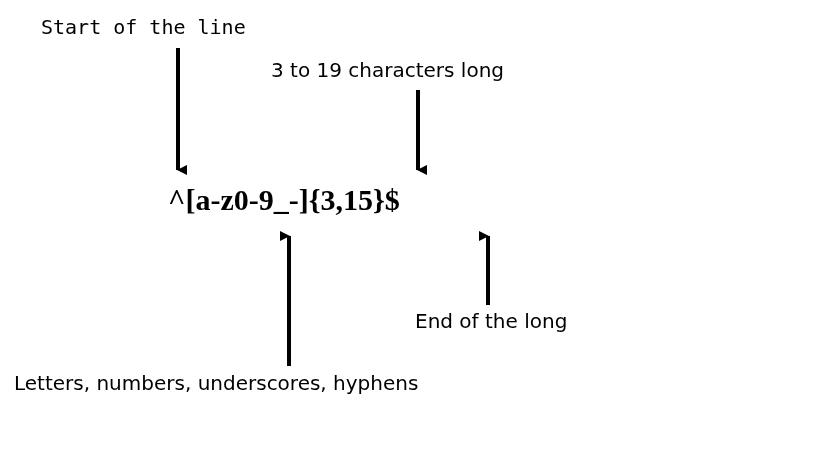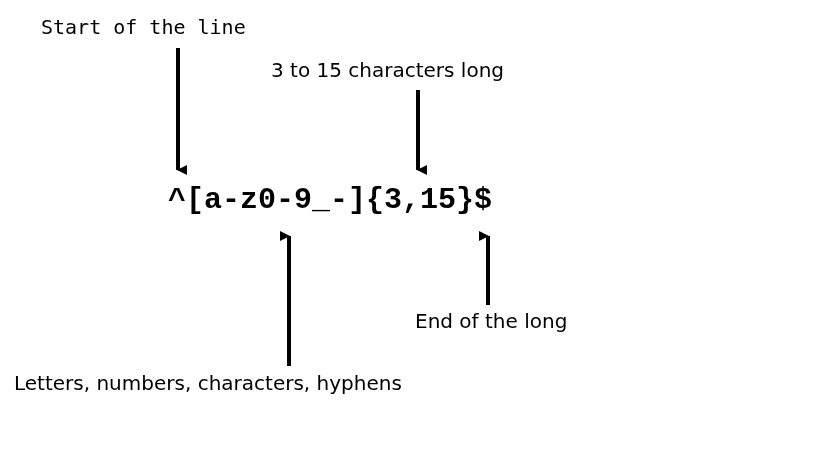--- a/index.html
+++ b/index.html
@@ -27,21 +27,21 @@
   .mono-label {
     font-family: "DejaVu Sans Mono", "Liberation Mono", monospace;
     font-size: 20px;
   }
   .sans-label {
     font-family: "DejaVu Sans", "Liberation Sans", sans-serif;
     font-size: 20px;
   }
   .regex {
     position: absolute;
-    font-family: Liberation Mono, monospace;
+    font-family: Liberation Serif, serif;
     font-weight: bold;
     font-size: 30px;
     letter-spacing: 0px;
     color: #000000;
     white-space: pre;
   }
   svg.arrows {
     position: absolute;
     left: 0;
     top: 0;
@@ -49,27 +49,27 @@
     height: 460px;
   }
 </style>
 </head>
 <body>
 
 <div id="diagram">
 
   <div class="label mono-label" style="left: 41px; top: 16px;">Start of the line</div>
 
-  <div class="label sans-label" style="left: 271px; top: 59px;">3 to 15 characters long</div>
+  <div class="label sans-label" style="left: 271px; top: 59px;">3 to 19 characters long</div>
 
   <div class="regex" style="left: 168px; top: 183px;">^[a-z0-9_-]{3,15}$</div>
 
   <div class="label sans-label" style="left: 415px; top: 310px;">End of the long</div>
 
-  <div class="label sans-label" style="left: 14px; top: 372px;">Letters, numbers, characters, hyphens</div>
+  <div class="label sans-label" style="left: 14px; top: 372px;">Letters, numbers, underscores, hyphens</div>
 
   <svg class="arrows" viewBox="0 0 819 460">
     <defs>
       <marker id="arrowhead-down" markerWidth="10" markerHeight="10" refX="5" refY="9" orient="auto" markerUnits="userSpaceOnUse">
         <path d="M 0 0 L 5 10 L 10 0 Z" fill="#000000"></path>
       </marker>
       <marker id="arrowhead-up" markerWidth="10" markerHeight="10" refX="5" refY="9" orient="auto" markerUnits="userSpaceOnUse">
         <path d="M 0 0 L 5 10 L 10 0 Z" fill="#000000"></path>
       </marker>
     </defs>

